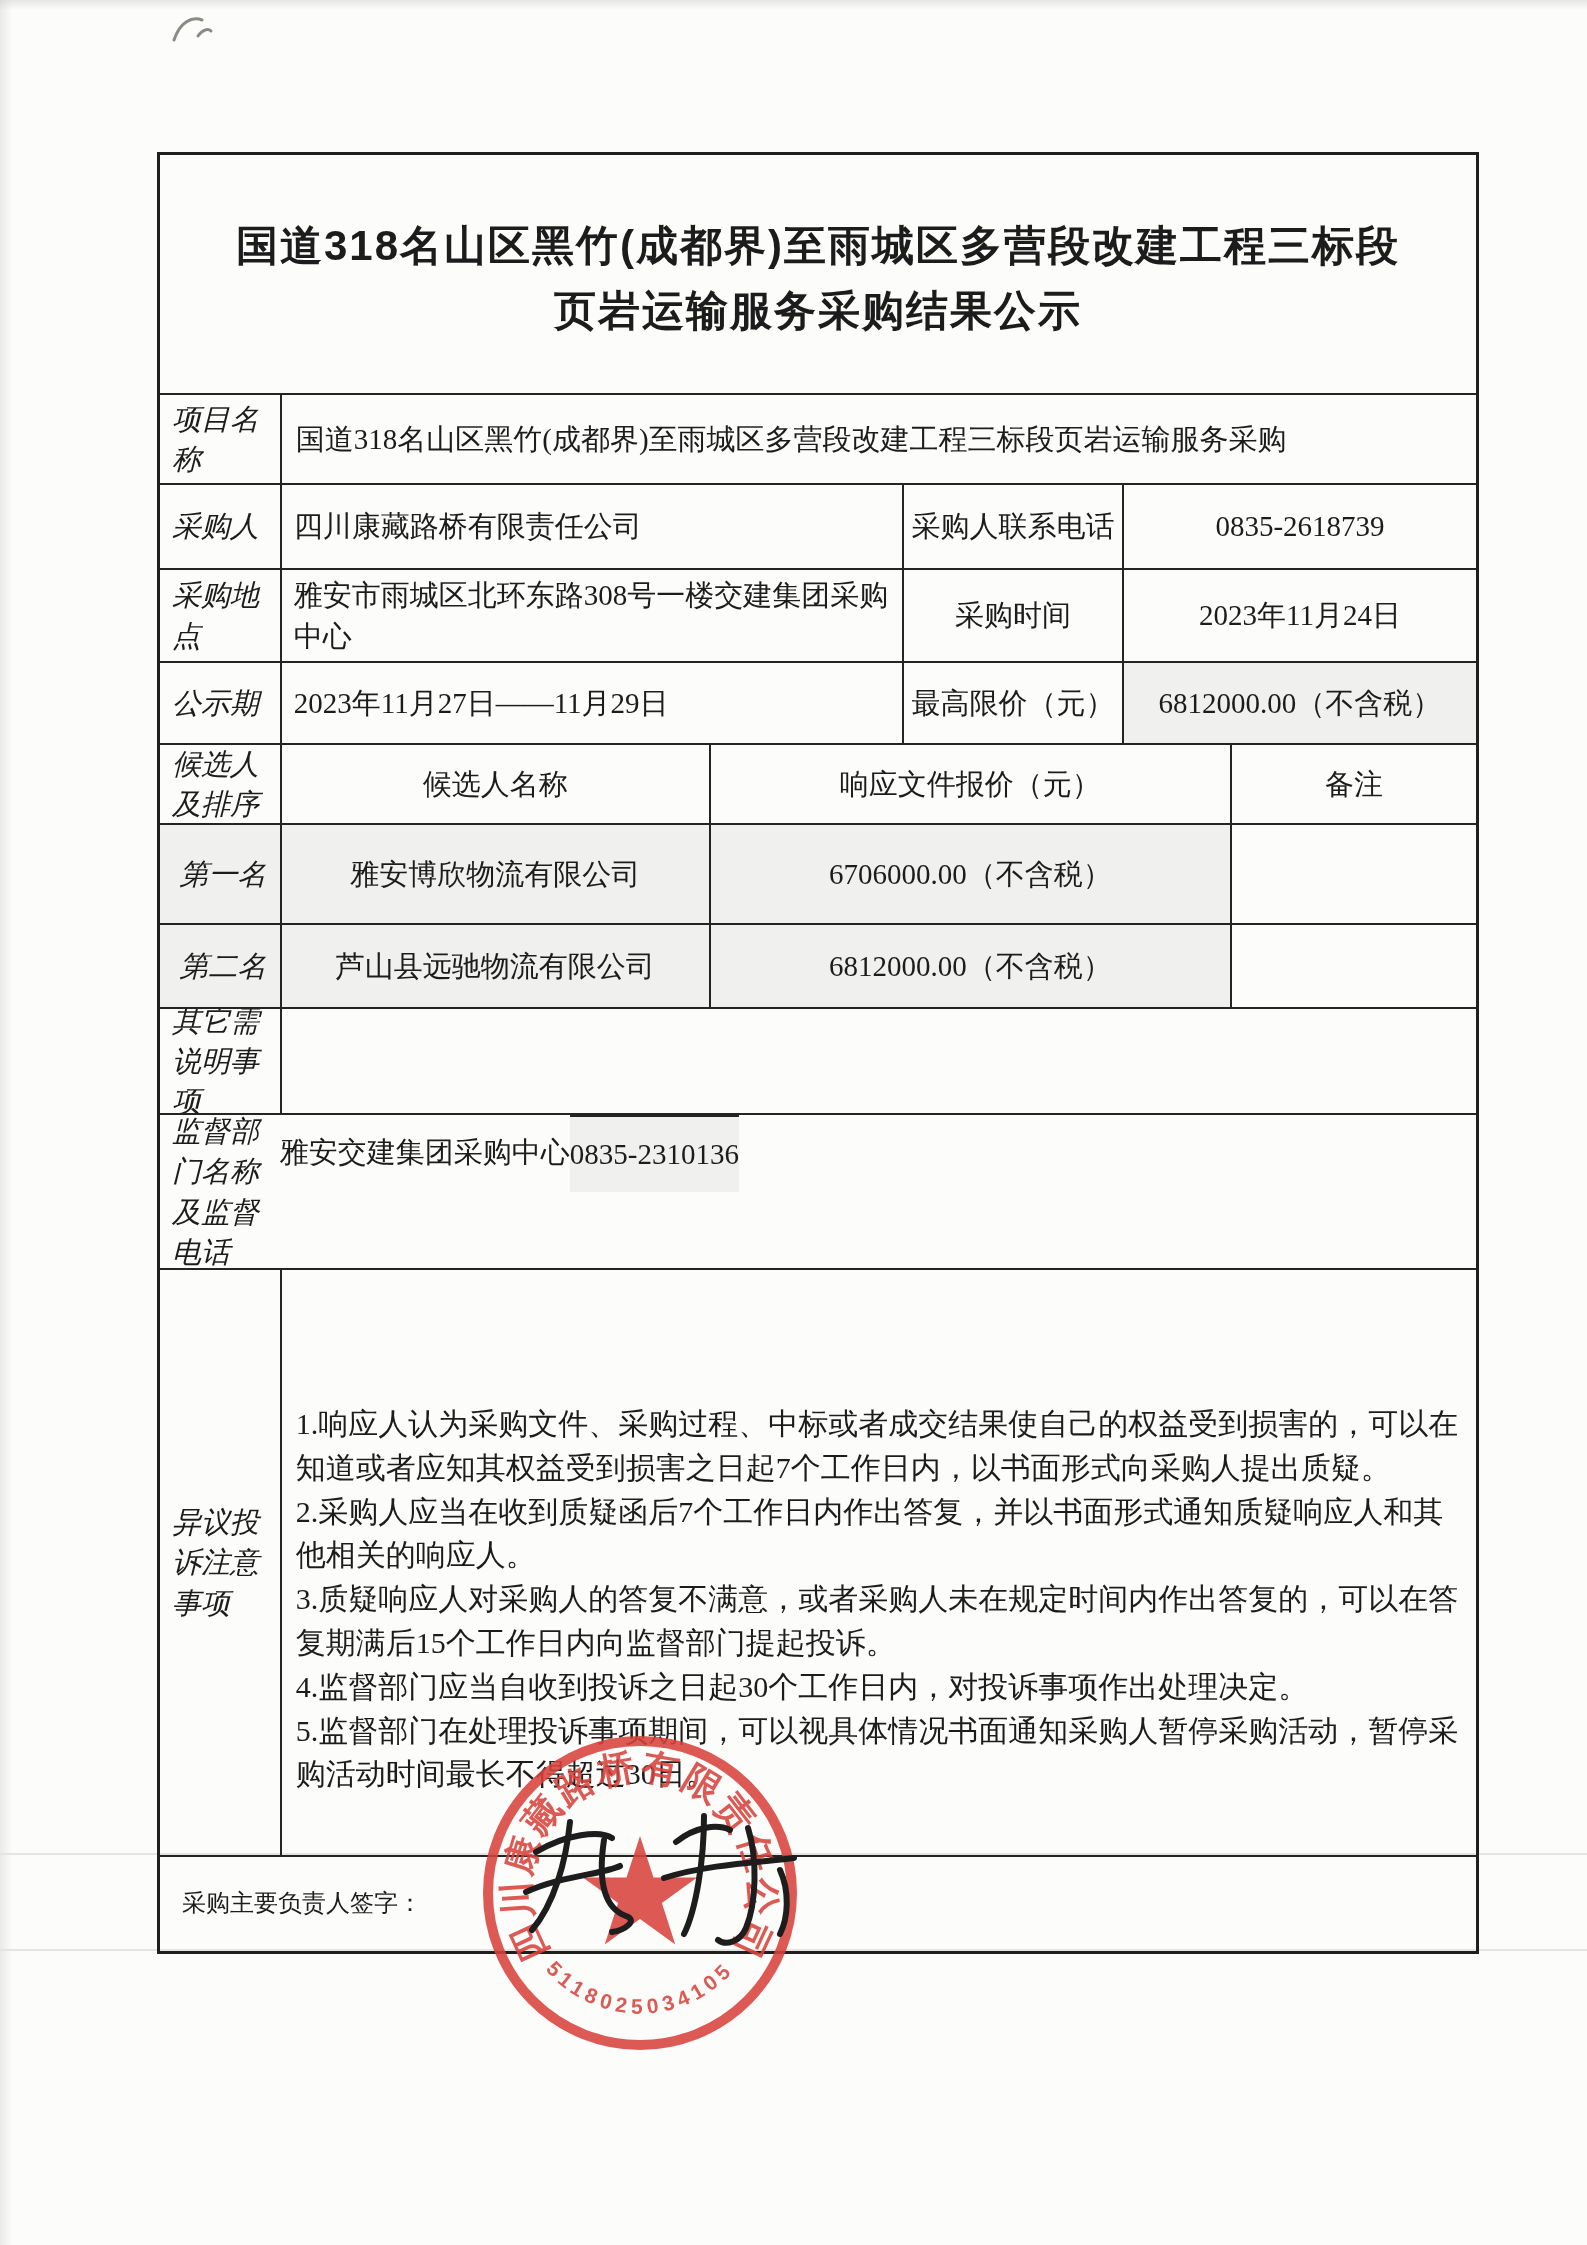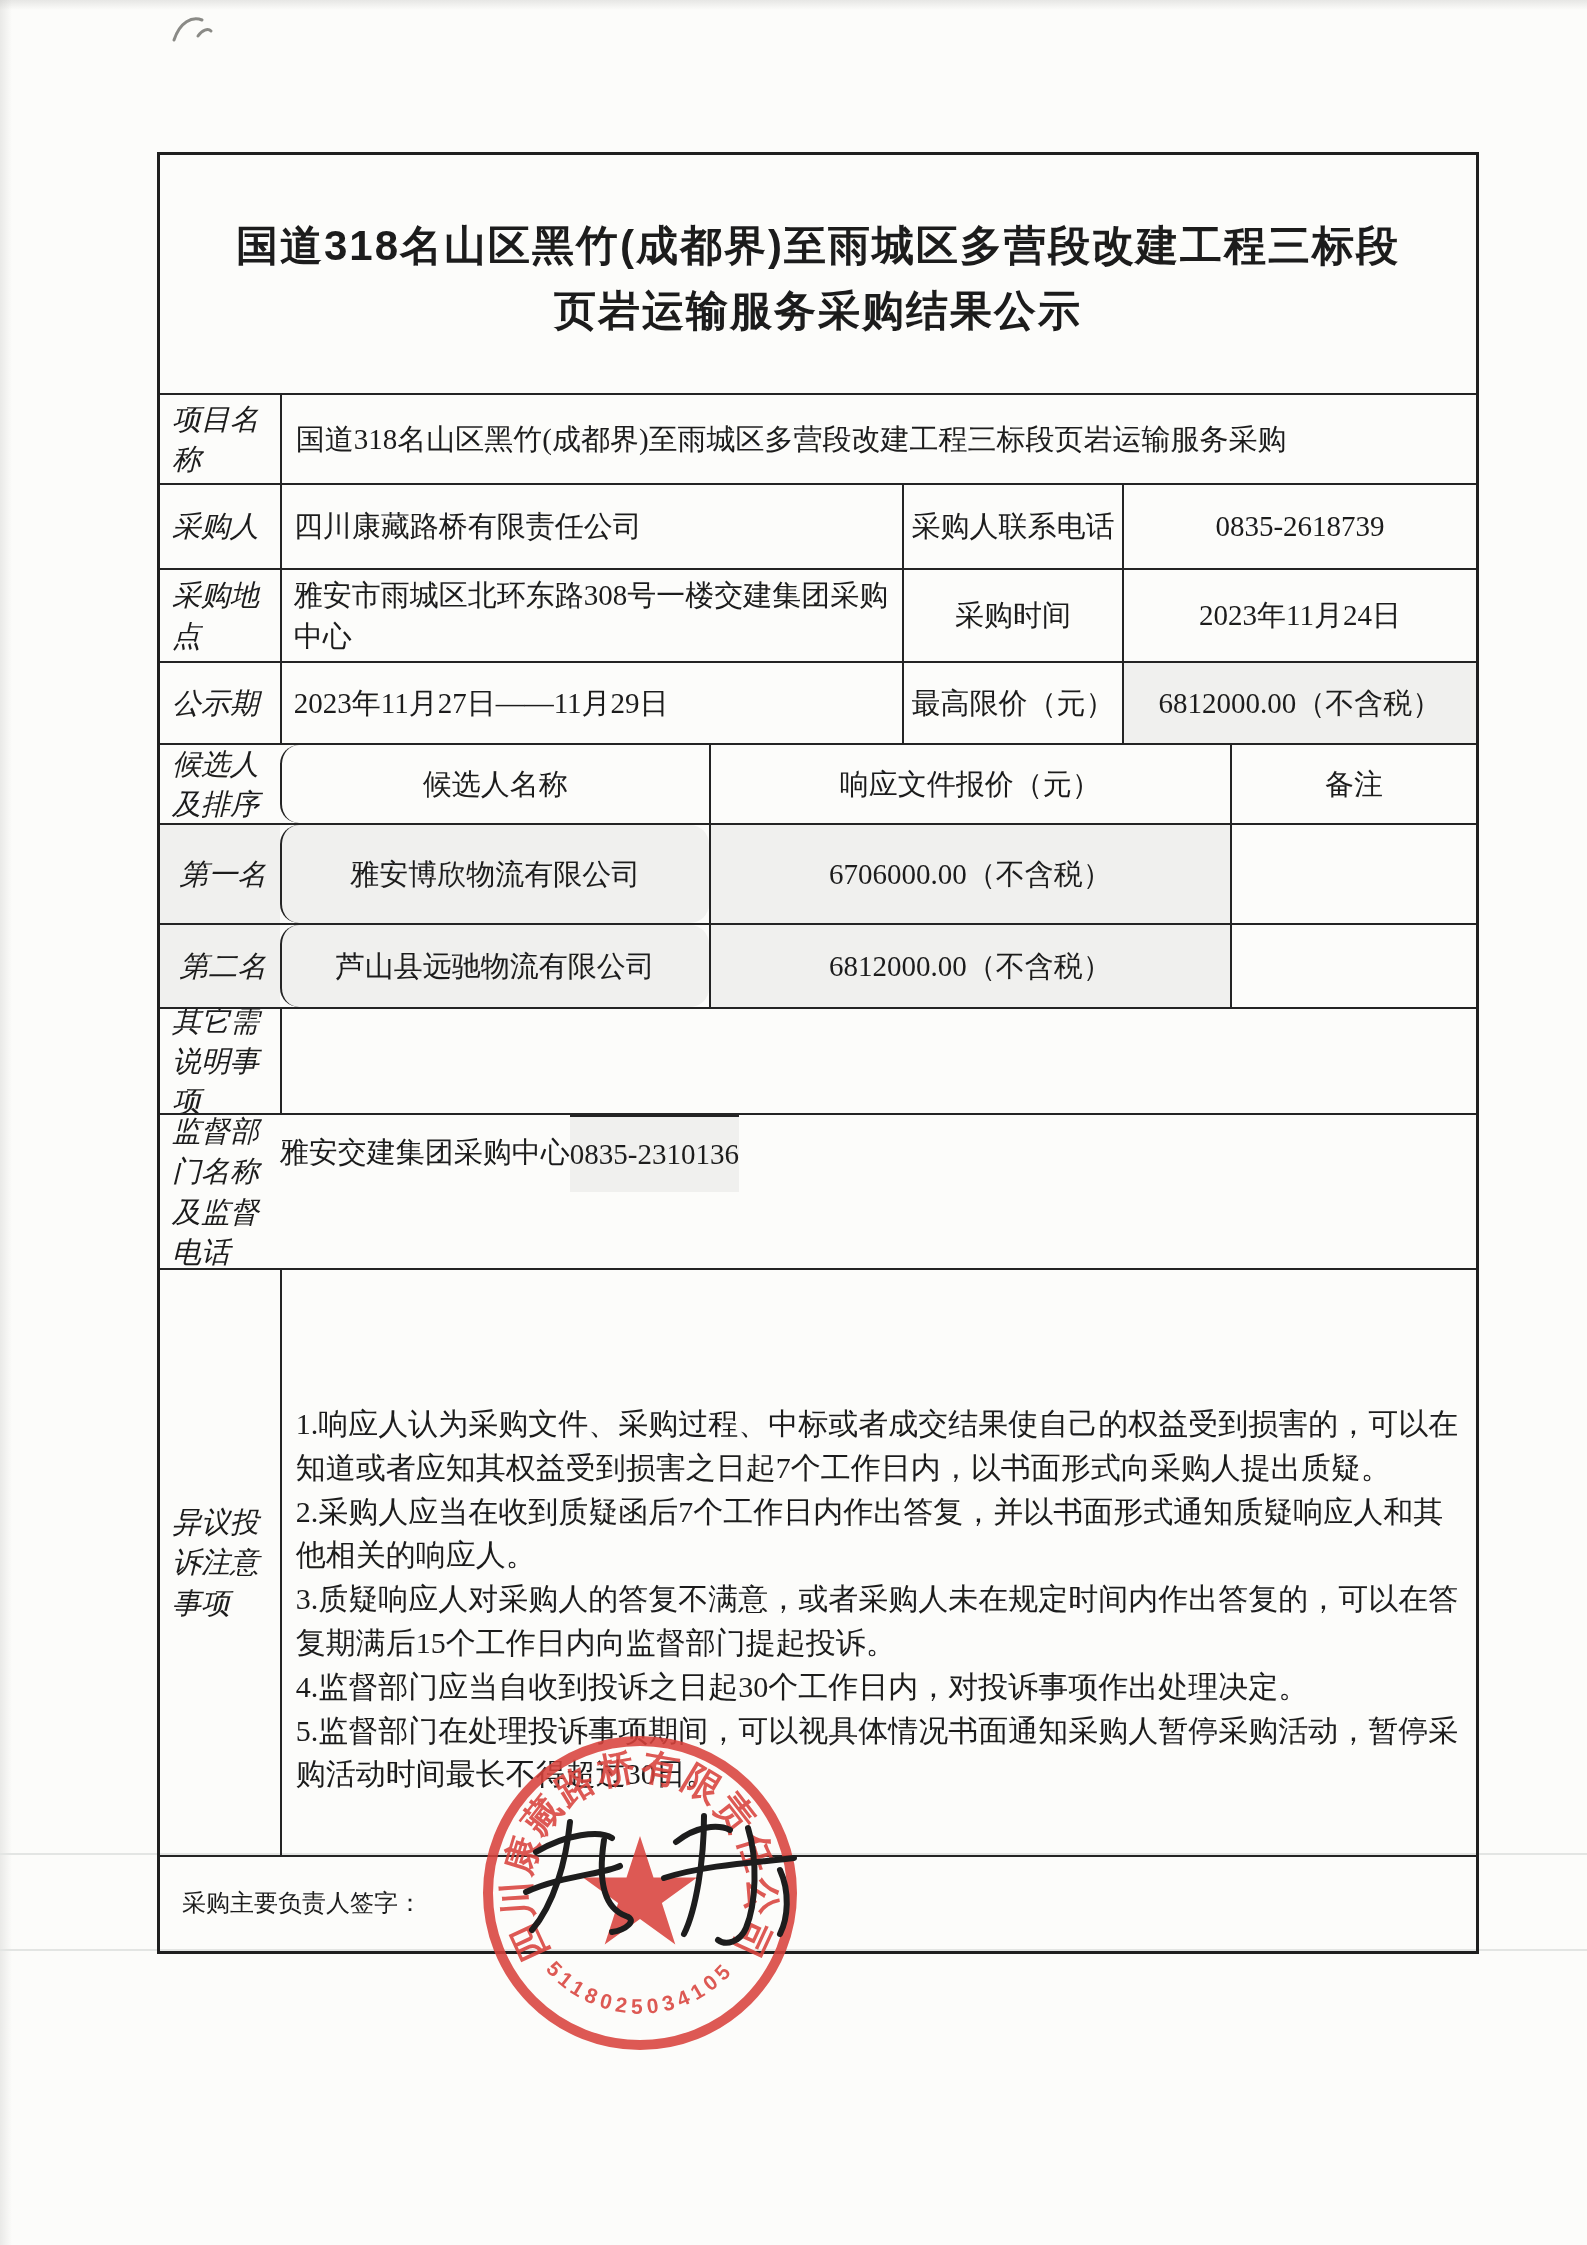--- a/index.html
+++ b/index.html
@@ -21,21 +21,21 @@
   .t-row{display:flex;box-sizing:border-box;border-top:2px solid #242424;}
   .t-row.first{border-top:0;}
   .cell{box-sizing:border-box;border-left:2px solid #242424;display:flex;
     align-items:center;font-size:29px;line-height:1.38;overflow:hidden;}
   .cell.cfirst{border-left:0;}
   .label-cell{width:9.1%;padding:6px 6px 6px 12px;font-style:italic;}
   .rest-cell{width:90.9%;padding:6px 14px;}
   .c-b2{width:47.3%;padding:6px 12px;}
   .c-b3{width:16.7%;}
   .c-b4{width:26.9%;padding:4px 24px;}
-  .c-c2{width:32.6%;border-radius:19px;}
+  .c-c2{width:32.6%;}
   .c-c3{width:39.6%;}
   .c-c4{width:18.7%;}
   .center{justify-content:center;text-align:center;}
   .shaded{background:#f0f0ee;}
 
   .title-row{display:block;box-sizing:border-box;text-align:center;
     padding-top:58px;
     font-family:"Liberation Sans","DejaVu Sans",sans-serif;
     font-weight:700;font-size:42px;line-height:1.55;letter-spacing:2px;}
 

